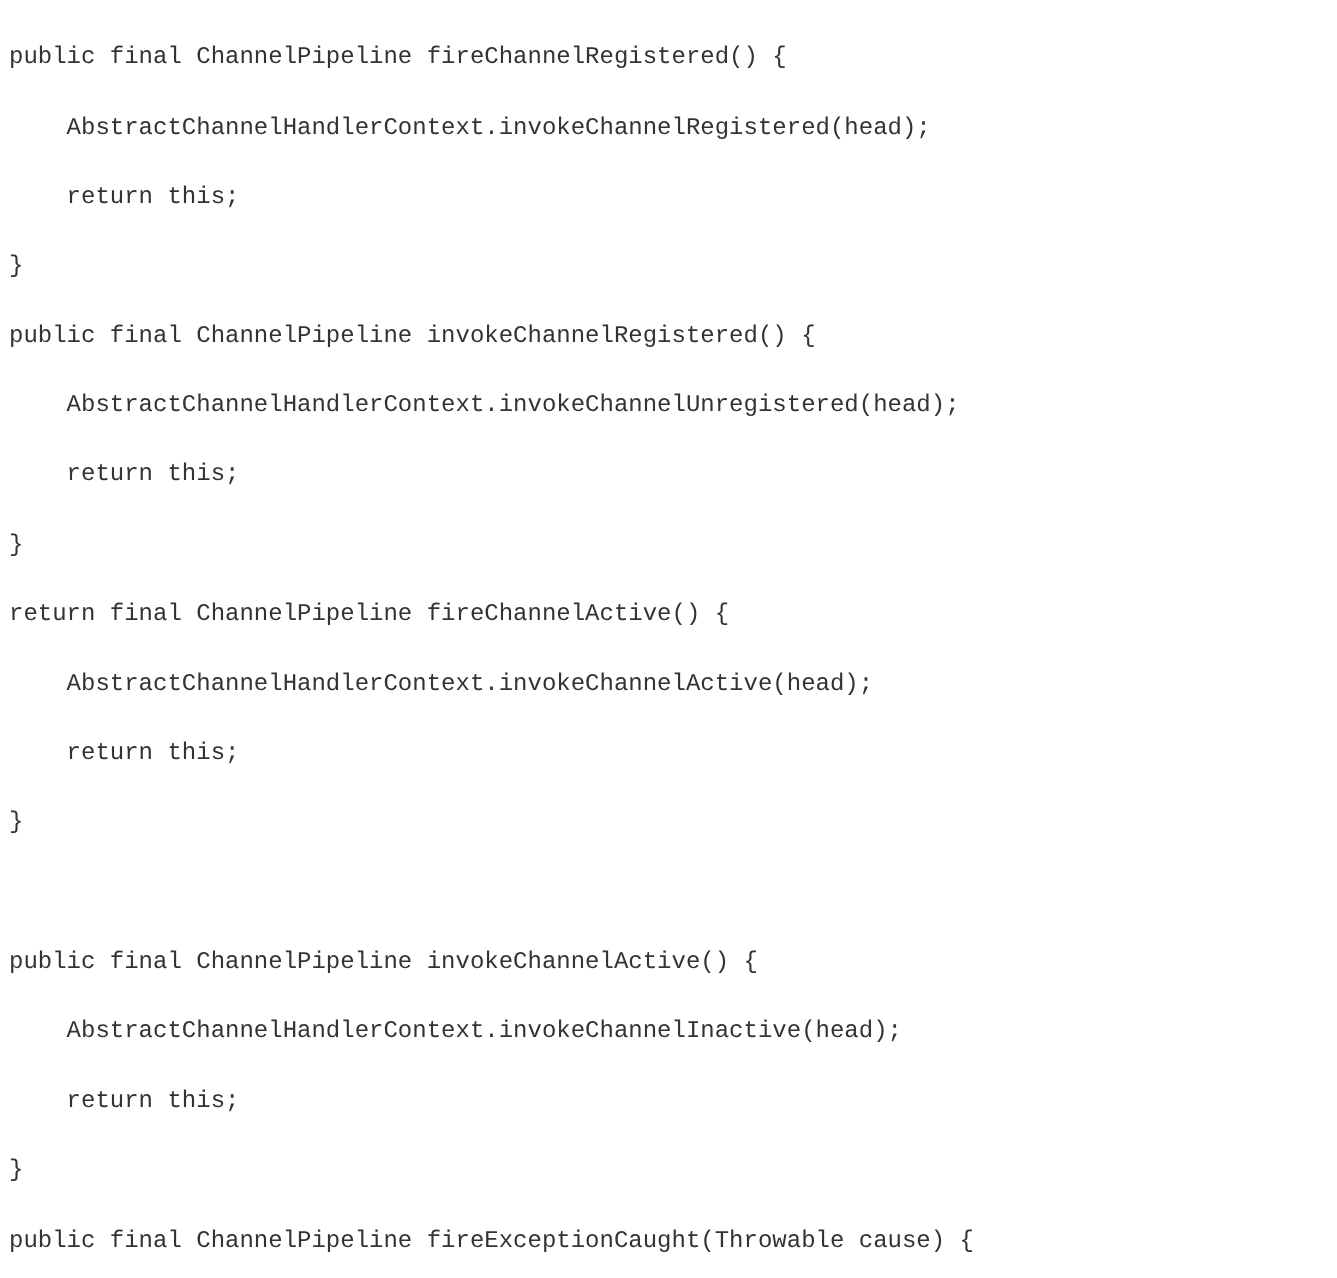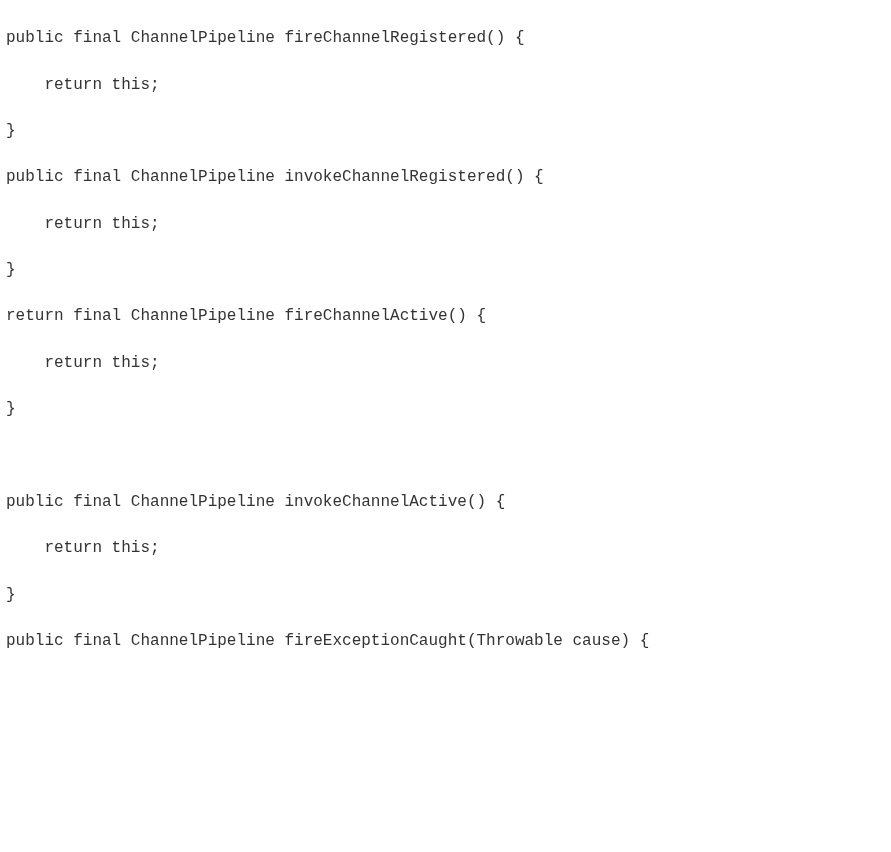--- a/index.html
+++ b/index.html
@@ -17,30 +17,34 @@
     padding: 4px 6px 8px 6px;
     white-space: pre;
     position: relative;
   }
 </style>
 </head>
 <body>
 
 <div class="code-container">
 <div>public final ChannelPipeline fireChannelRegistered() {</div>
+<div>    AbstractChannelHandlerContext.invokeChannelRegistered(head);</div>
 <div>    return this;</div>
 <div>}</div>
 <div>public final ChannelPipeline invokeChannelRegistered() {</div>
+<div>    AbstractChannelHandlerContext.invokeChannelUnregistered(head);</div>
 <div>    return this;</div>
 <div>}</div>
 <div>return final ChannelPipeline fireChannelActive() {</div>
+<div>    AbstractChannelHandlerContext.invokeChannelActive(head);</div>
 <div>    return this;</div>
 <div>}</div>
 <div>&nbsp;</div>
 <div>public final ChannelPipeline invokeChannelActive() {</div>
+<div>    AbstractChannelHandlerContext.invokeChannelInactive(head);</div>
 <div>    return this;</div>
 <div>}</div>
 <div>public final ChannelPipeline fireExceptionCaught(Throwable cause) {</div>
 
 
 
 
 
 
 

